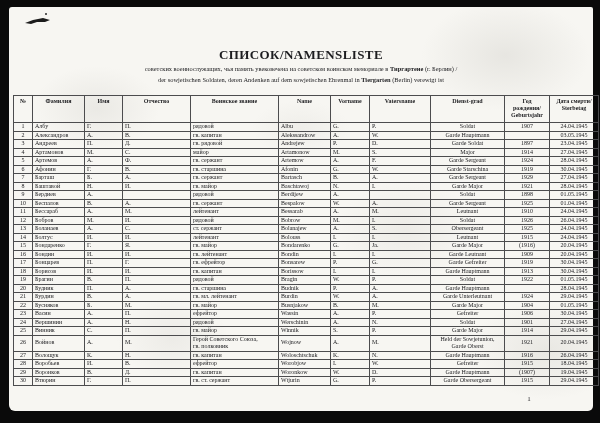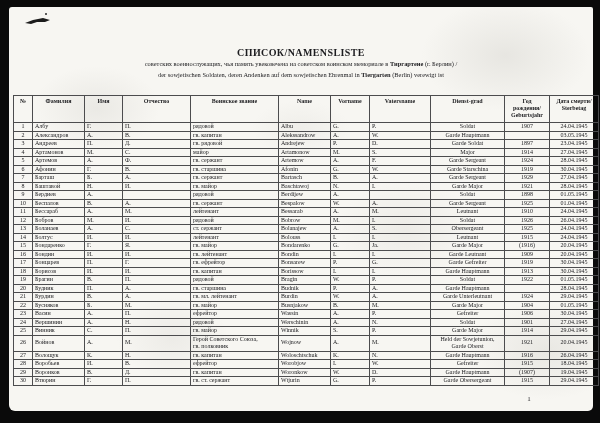--- a/index.html
+++ b/index.html
@@ -14,21 +14,21 @@
       radial-gradient(90px 60px at 15% 25%, rgba(168,166,158,.16), transparent 70%),
       radial-gradient(120px 80px at 85% 12%, rgba(168,166,158,.20), transparent 70%),
       radial-gradient(100px 70px at 68% 55%, rgba(168,166,158,.13), transparent 70%),
       radial-gradient(80px 60px at 28% 82%, rgba(168,166,158,.13), transparent 70%),
       radial-gradient(110px 70px at 92% 85%, rgba(168,166,158,.18), transparent 70%),
       radial-gradient(70px 40px at 50% 30%, rgba(168,166,158,.10), transparent 70%),
       #f7f6f2;
   }
   .corner-mark{position:absolute;left:14px;top:5px;}
   .title-block{position:absolute;left:0;top:40px;width:100%;text-align:center;}
-  .main-title{font-weight:bold;font-size:10px;letter-spacing:.4px;}
+  .main-title{font-weight:bold;font-size:13px;letter-spacing:.4px;}
   .subtitle{font-size:6.4px;line-height:9.6px;margin-top:1px;}
   table{
     position:absolute;left:4px;top:88px;width:574px;
     border-collapse:collapse;table-layout:fixed;
     font-size:6px;
   }
   th,td{
     border:1px solid #4c4c4e;overflow:hidden;white-space:pre-line;
     padding:0;
   }

